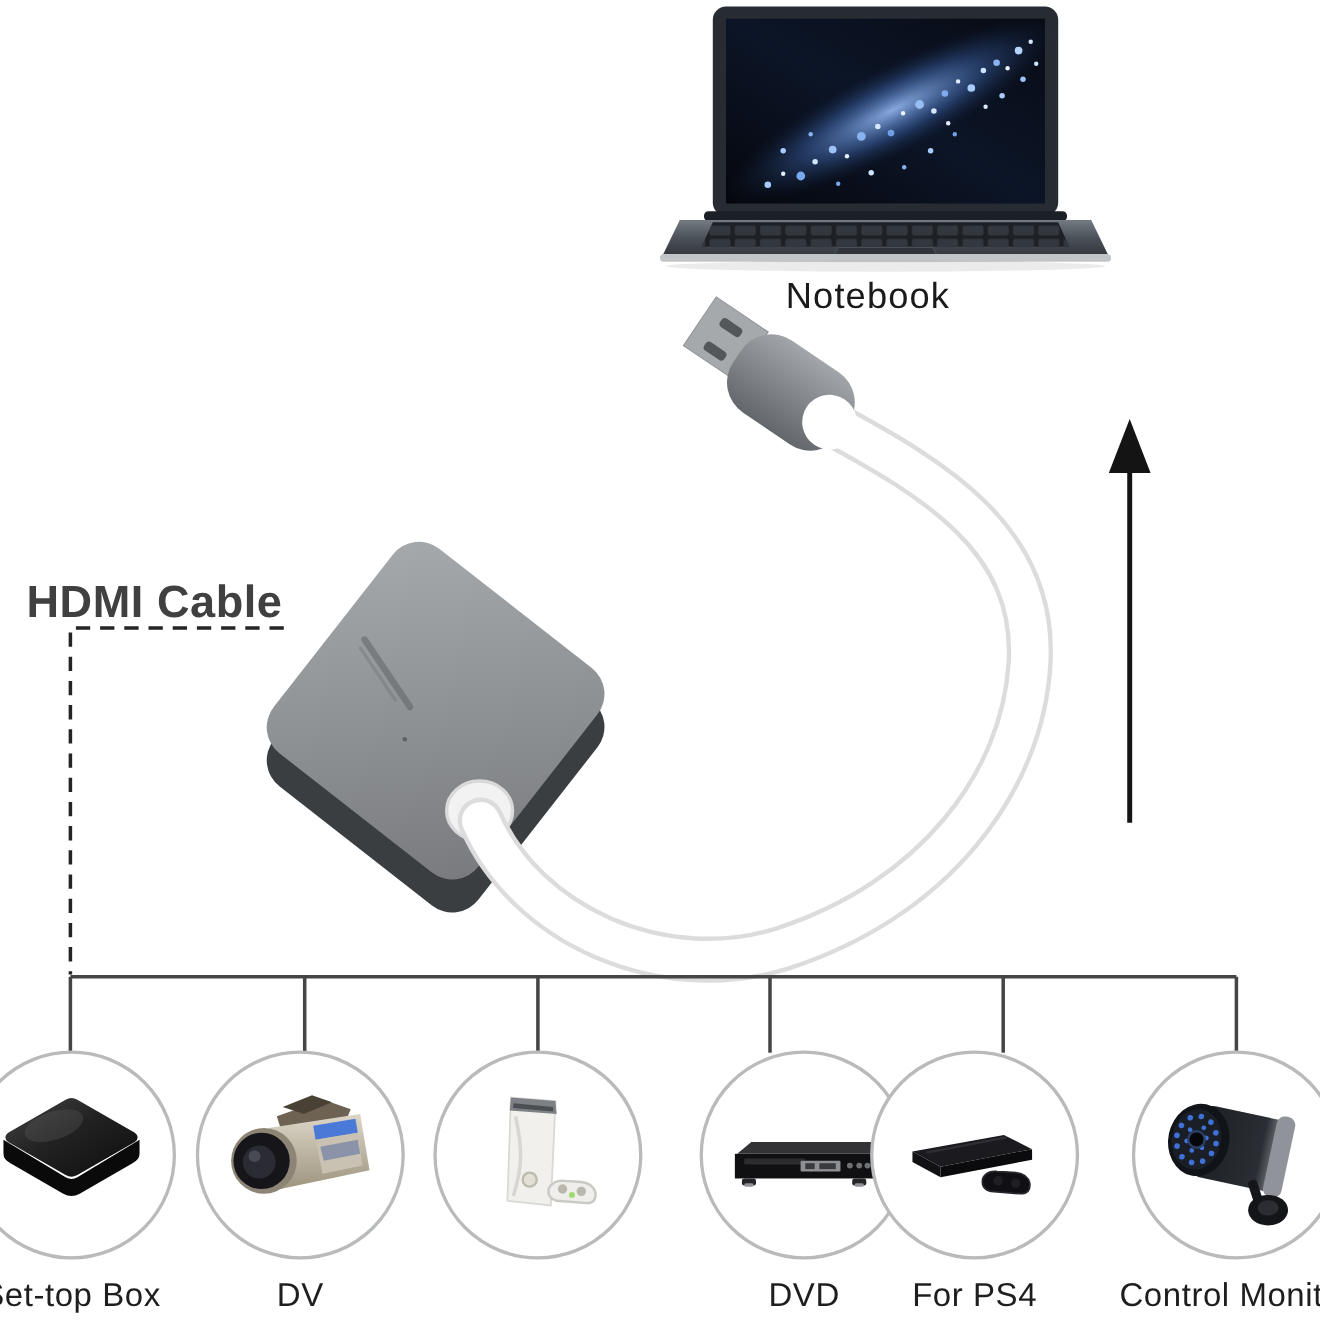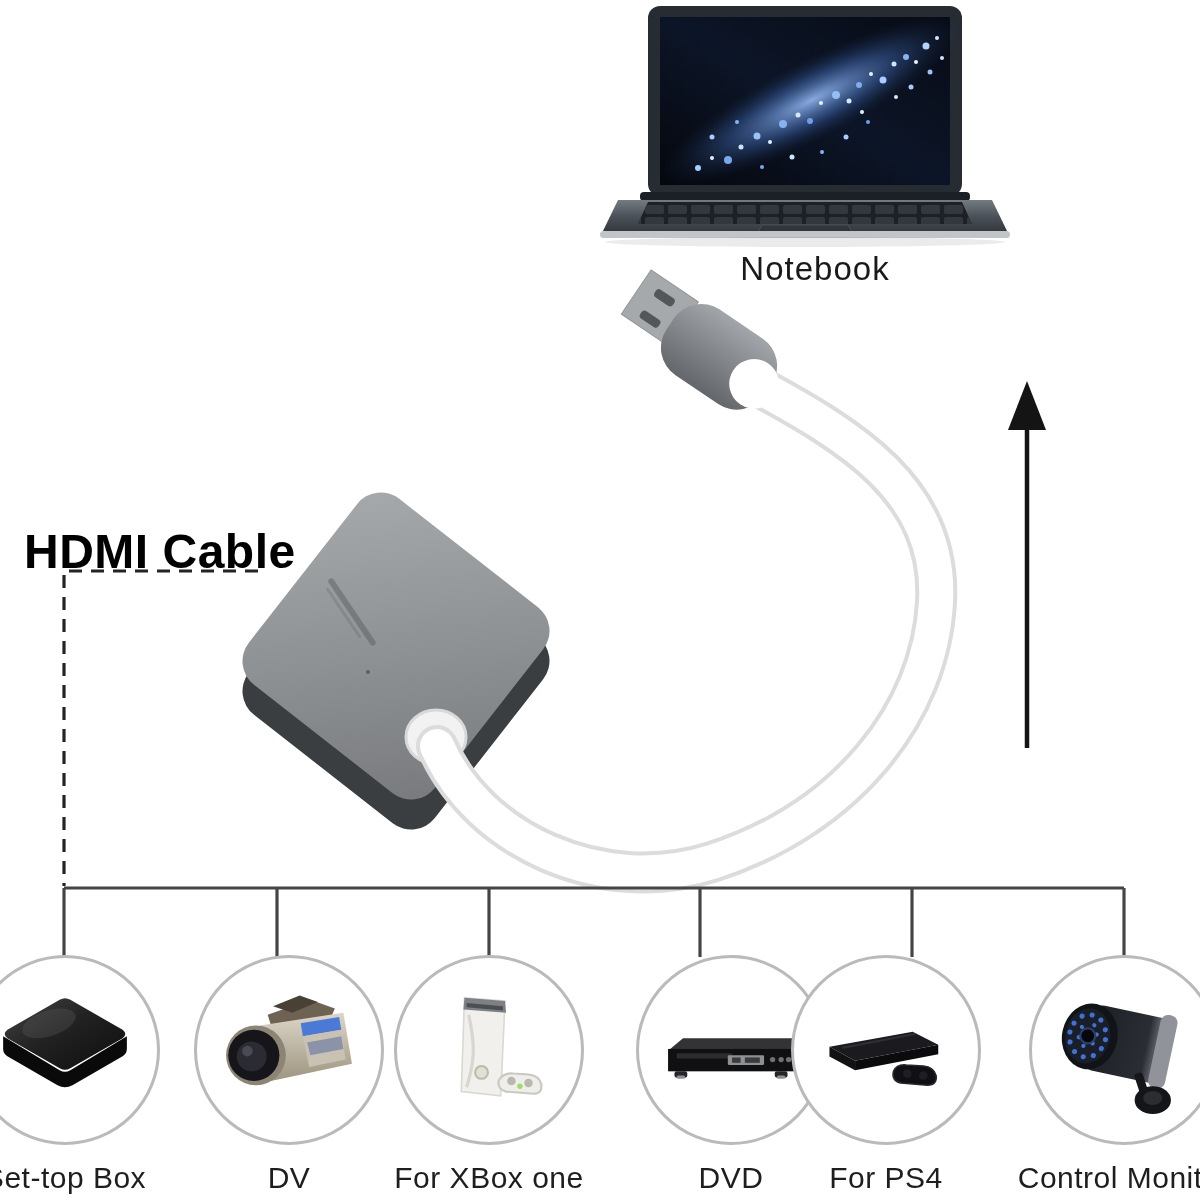--- a/index.html
+++ b/index.html
@@ -3,26 +3,26 @@
 <meta charset="utf-8">
 <style>
   html,body{margin:0;padding:0;background:#ffffff;}
   #stage{
     position:relative;width:1200px;height:1200px;background:#ffffff;
     overflow:hidden;font-family:"Liberation Sans", sans-serif;
   }
   .scene{position:absolute;left:0;top:0;}
   .txt{position:absolute;color:#1e1e1e;white-space:nowrap;}
   #notebook-label{
-    top:250px;left:815px;transform:translateX(-50%);
+    top:250px;left:789px;transform:translateX(-50%);
     font-size:33px;font-weight:500;letter-spacing:1px;color:#1a1a1a;text-align:right;
   }
   #hdmi-label{
-    top:524px;left:24px;font-size:48px;font-weight:bold;
-    color:#000000;letter-spacing:0.5px;
+    top:524px;left:24px;font-size:41px;font-weight:bold;
+    color:#404040;letter-spacing:0.5px;
   }
   .device{position:absolute;top:955px;width:190px;}
   .circle{
     width:190px;height:190px;border-radius:50%;
     background:#ffffff;border:3px solid #b9babc;box-sizing:border-box;
     display:flex;align-items:center;justify-content:center;
   }
   .circle svg{width:160px;height:160px;}
   .device .label{
     position:absolute;top:206px;left:50%;transform:translateX(-50%);
@@ -168,21 +168,21 @@
           </linearGradient>
             </defs>
           <path d="M70,28 Q75,25 80,28 L129,56 Q134,60 129,64 L80,92 Q75,95 70,92 L21,64 Q16,60 21,56 Z" fill="url(#g-stb)"></path>
           <path d="M17,62 L17,74 Q17,79 23,82 L68,108 Q75,112 82,108 L127,82 Q133,79 133,74 L133,62 L80,94 Q75,97 70,94 Z" fill="#0a0a0a"></path>
           <ellipse cx="60" cy="50" rx="26" ry="12" fill="#5a5a5a" opacity="0.35" transform="rotate(-18 60 50)"></ellipse>
         </svg>
       </div>
       <div class="label">Set-top Box</div>
     </div>
 
-    <div class="device" style="left:194px">
+    <div class="device" style="left:178px">
       <div class="circle">
         <svg viewBox="0 0 150 150">
           <defs>
               <linearGradient id="g-cam" x1="0" y1="0" x2="0" y2="1">
             <stop offset="0" stop-color="#ddd6c8"></stop>
                 <stop offset="1" stop-color="#9e957f"></stop>
           </linearGradient>
             </defs>
           <path d="M55,42 L95,28 L118,36 L112,50 L60,58 Z" fill="#6e6352"></path>
           <path d="M60,34 L85,24 L102,30 L78,40 Z" fill="#4a4136"></path>
@@ -206,21 +206,20 @@
           <path d="M52,26 L90,29 L91,40 L51,37 Z" fill="#7d8084"></path>
           <path d="M54,31 L88,34 L88,38 L54,35 Z" fill="#4c4f52"></path>
           <path d="M56,42 C62,70 62,85 54,110" stroke="#d7d6d1" stroke-width="3" fill="none"></path>
           <circle cx="68" cy="96" r="6" fill="#e2e0d6" stroke="#bdbbae" stroke-width="2"></circle>
           <path d="M84,104 Q88,96 98,97 L112,98 Q122,99 124,107 Q125,116 117,116 L91,114 Q83,112 84,104 Z" fill="#efeeea" stroke="#c9c8c2" stroke-width="2"></path>
           <circle cx="96" cy="104" r="4" fill="#b9b7ae"></circle>
           <circle cx="112" cy="106" r="4" fill="#b9b7ae"></circle>
           <circle cx="104" cy="109" r="2.5" fill="#9ddc6a"></circle>
         </svg>
       </div>
-      <div class="label">For XBox one</div>
     </div>
 
     <div class="device" style="left:636px">
       <div class="circle">
         <svg viewBox="0 0 150 150">
           <path d="M18,74 L30,64 L134,64 L134,74 Z" fill="#333336"></path>
           <rect x="16" y="74" width="118" height="21" fill="#101013"></rect>
           <rect x="24" y="78" width="52" height="5" rx="1" fill="#2c2c30"></rect>
           <rect x="72" y="80" width="34" height="9" rx="1" fill="#8f9094"></rect>
           <rect x="76" y="82" width="8" height="5" fill="#3a3b3f"></rect>

